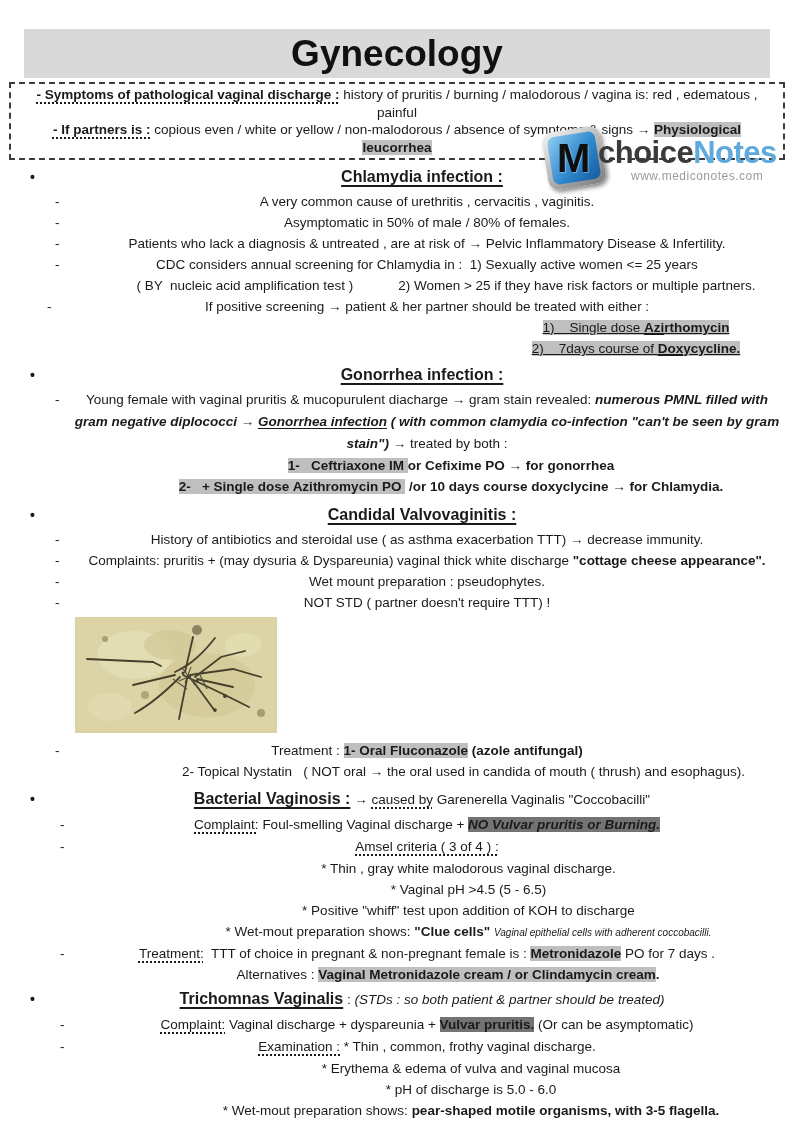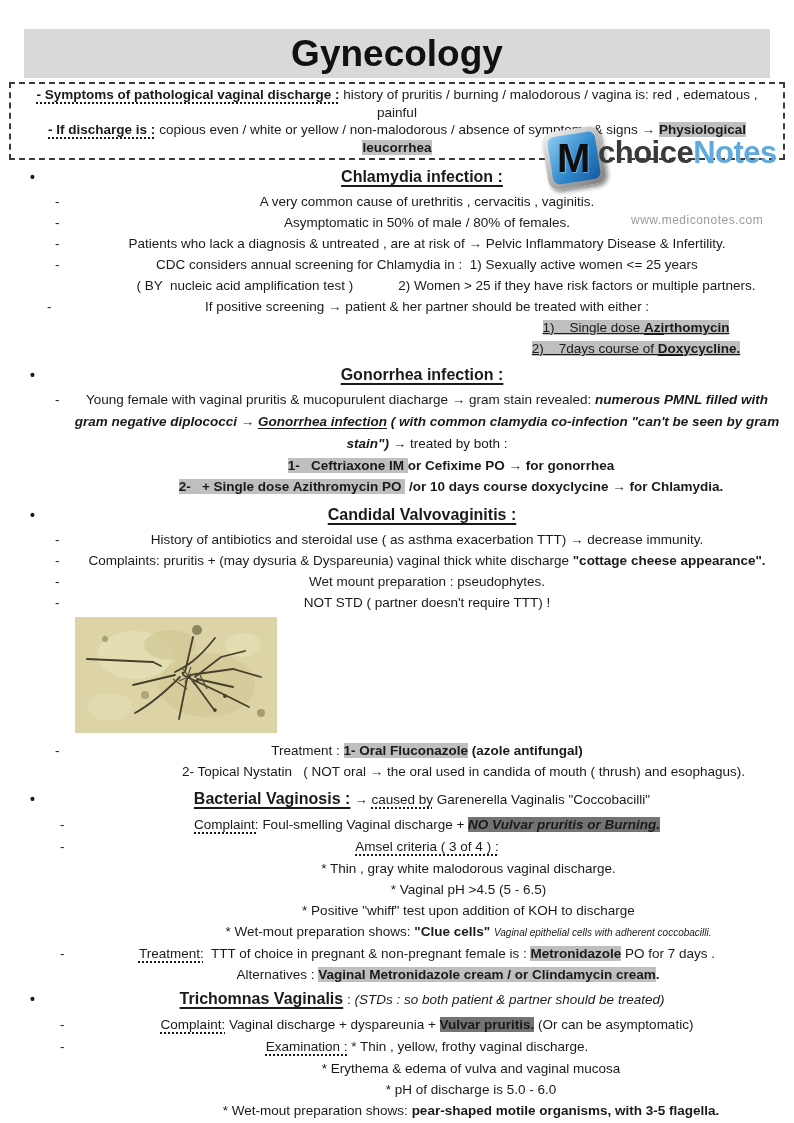--- a/index.html
+++ b/index.html
@@ -49,21 +49,21 @@
         background:linear-gradient(150deg,#f4f4f4 0%,#bdbdbd 45%,#7c7c7c 100%);
         border-radius:11px;box-shadow:2px 3px 4px rgba(0,0,0,0.45);}
   .logo-sq-in{position:absolute;left:5px;top:5px;right:5px;bottom:5px;border-radius:7px;
         background:linear-gradient(135deg,#8ecdf2 0%,#2f89cd 55%,#155a9c 100%);
         display:flex;align-items:center;justify-content:center;}
   .logo-m{font-size:40px;font-weight:800;color:#0e0e0e;transform:rotate(9deg);
         text-shadow:1px 1px 1px rgba(255,255,255,0.35);}
   .logo-text{position:absolute;left:53px;top:8px;font-size:31px;font-weight:700;letter-spacing:-0.5px;white-space:nowrap;}
   .logo-dark{color:#3a3a3a;}
   .logo-blue{color:#5fa9dc;}
-  .logo-url{position:absolute;left:86px;top:42px;font-size:12px;color:#9b9b9b;letter-spacing:0.5px;margin-top:44px;}
+  .logo-url{position:absolute;left:86px;top:42px;font-size:12px;color:#9b9b9b;letter-spacing:0.5px;}
   
   .mt2{margin-top:2px;}.mt4{margin-top:4px;}.mt5{margin-top:5px;}.mt6{margin-top:6px;}
 </style>
 </head>
 <body>
 
 <div class="page">
 
   <div class="title-block">
       <span class="title-text">Gynecology</span>
@@ -76,21 +76,21 @@
         </div>
       </div>
     <div class="logo-text"><span class="logo-dark">choice</span><span class="logo-blue">Notes</span></div>
     <div class="logo-url">www.mediconotes.com</div>
   </div>
 
   <div class="content">
 
     <div class="dashedbox">
       <div><span class="b du">- Symptoms of pathological vaginal discharge :</span><span> history of pruritis / burning / malodorous / vagina is: red , edematous , painful</span></div>
-      <div><span class="b du">- If discharge is :</span><span> copious even / white or yellow / non-malodorous / absence of symptoms &amp; signs → </span><span class="b hlg">Physiological leucorrhea</span></div>
+      <div><span class="b du">- If partners is :</span><span> copious even / white or yellow / non-malodorous / absence of symptoms &amp; signs → </span><span class="b hlg">Physiological leucorrhea</span></div>
     </div>
 
     <div class="sec-h mt5"><span class="mk">•</span><span class="ht">Chlamydia infection :</span></div>
     <div class="li mt2"><span class="mk">-</span><span>A very common cause of urethritis , cervacitis , vaginitis.</span></div>
     <div class="li"><span class="mk">-</span><span>Asymptomatic in 50% of male / 80% of females.</span></div>
     <div class="li"><span class="mk">-</span><span>Patients who lack a diagnosis &amp; untreated , are at risk of → Pelvic Inflammatory Disease &amp; Infertility.</span></div>
     <div class="li pre"><span class="mk">-</span><span class="pre">CDC considers annual screening for Chlamydia in :  1) Sexually active women &lt;= 25 years</span></div>
     <div class="li ind110"><span class="pre">( BY  nucleic acid amplification test )</span><span class="gap45">2) Women &gt; 25 if they have risk factors or multiple partners.</span></div>
     <div class="li mk2"><span class="mk">-</span><span>If positive screening → patient &amp; her partner should be treated with either :</span></div>
     <div class="li rx"><span class="hlg pre"><span>1)    Single dose </span><span class="b u">Azi</span><span class="b">rthomycin</span></span></div>
@@ -156,21 +156,21 @@
     <div class="li d60 lh22"><span class="mk">-</span><span class="du">Amsel criteria ( 3 of 4 ) :</span></div>
     <div class="li ind155"><span>* Thin , gray white malodorous vaginal discharge.</span></div>
     <div class="li ind155"><span>* Vaginal pH &gt;4.5 (5 - 6.5)</span></div>
     <div class="li ind155"><span>* Positive "whiff" test upon addition of KOH to discharge</span></div>
     <div class="li ind155"><span>* Wet-mout preparation shows: </span><span class="b">"Clue cells" </span><span class="sm-i">Vaginal epithelial cells with adherent coccobacilli.</span></div>
     <div class="li d60"><span class="mk">-</span><span class="du">Treatment:</span><span class="pre">  TTT of choice in pregnant &amp; non-pregnant female is : </span><span class="b hlg">Metronidazole</span><span> PO for 7 days .</span></div>
     <div class="li ind115"><span>Alternatives : </span><span class="b hlg">Vaginal Metronidazole cream / or Clindamycin cream</span><span class="b">.</span></div>
 
     <div class="sec-h mt2"><span class="mk">•</span><span class="ht">Trichomnas Vaginalis</span><span class="hn"> : </span><span class="hni">(STDs : so both patient &amp; partner should be treated)</span></div>
     <div class="li d60 lh22 mt2"><span class="mk">-</span><span class="du">Complaint:</span><span> Vaginal discharge + dyspareunia + </span><span class="b hly">Vulvar pruritis.</span><span> (Or can be asymptomatic)</span></div>
-    <div class="li d60 lh22"><span class="mk">-</span><span class="du">Examination :</span><span> * Thin , yellow, frothy vaginal discharge.</span></div>
+    <div class="li d60 lh22"><span class="mk">-</span><span class="du">Examination :</span><span> * Thin , common, frothy vaginal discharge.</span></div>
     <div class="li ind160"><span>* Erythema &amp; edema of vulva and vaginal mucosa</span></div>
     <div class="li ind160"><span>* pH of discharge is 5.0 - 6.0</span></div>
     <div class="li ind160"><span>* Wet-mout preparation shows: </span><span class="b">pear-shaped motile organisms, with 3-5 flagella.</span></div>
     <div class="li d60">
         <span class="mk">-</span>
       </div>
 
   </div>
 </div>
 

